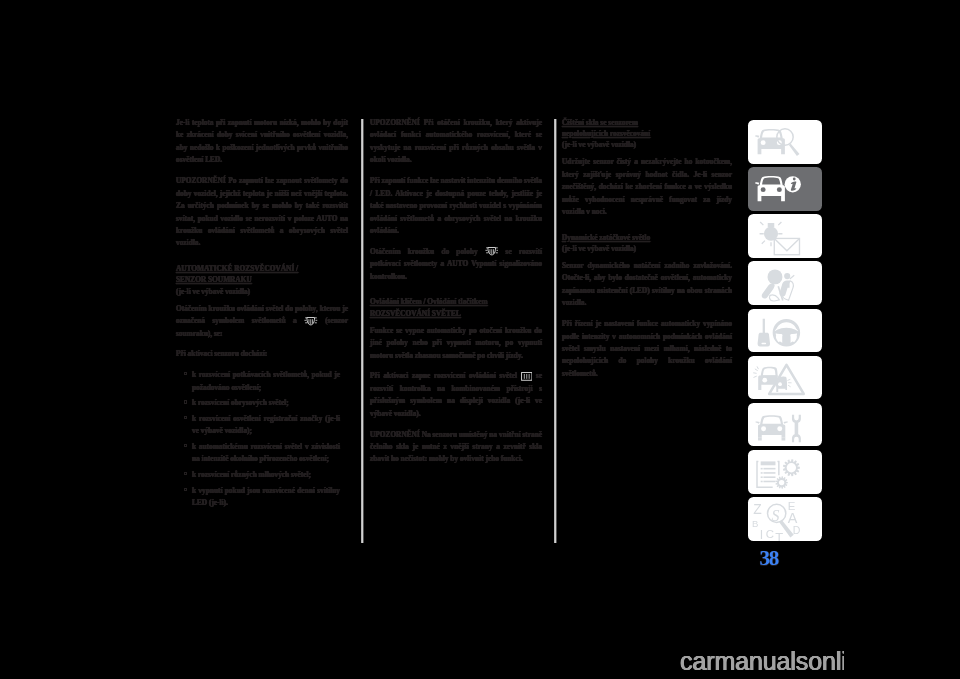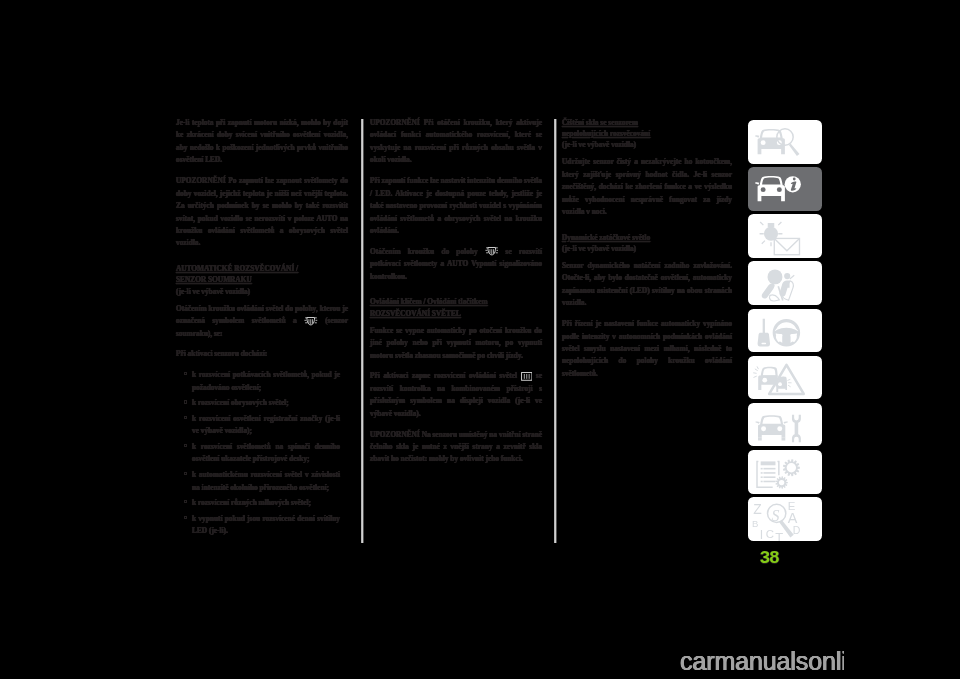--- a/index.html
+++ b/index.html
@@ -22,22 +22,22 @@
   .bullets li:before{content:"";position:absolute;left:0;top:3.1px;
       width:3.2px;height:3.2px;border:0.9px solid #231f20;box-sizing:border-box;}
 
   .sep{position:absolute;width:3px;
        background:linear-gradient(to right,#6e6e6e 0%,#d8d8d8 25%,#cfcfcf 55%,#4a4a4a 85%,#1a1a1a 100%);}
   .sidebar{position:absolute;left:748px;top:120px;width:74px;}
   .tab{position:relative;width:74px;height:43.7px;background:#fff;border-radius:5.5px;
        margin-bottom:3.45px;overflow:hidden;}
   .tab.active{background:#6d6e71;}
   .tab svg{position:absolute;}
-  .pagenum{position:absolute;left:759.5px;top:548.5px;color:#84cc16;
-     font-family:Liberation Mono, monospace;font-size:18px;font-weight:bold;
+  .pagenum{position:absolute;left:759.5px;top:548.5px;color:#3b82f6;
+     font-family:Liberation Serif, serif;font-size:21px;font-weight:bold;
      line-height:18px;letter-spacing:-1.2px;
      filter:blur(0.6px);
      text-shadow:0 0 0.8px #231f20, 0.6px 0 0 #231f20, -0.6px 0 0 #231f20,
        0 0.5px 0 #231f20, 0 -0.5px 0 #231f20;}
   .wm{position:absolute;left:680px;top:647px;color:#a2a2a2;
       font-family:"Liberation Sans",sans-serif;font-size:25px;letter-spacing:-0.1px;
       text-shadow:0.55px 0 0 #a2a2a2,-0.55px 0 0 #a2a2a2,0 0.4px 0 #a2a2a2,0 -0.4px 0 #a2a2a2;}
   .ic{display:inline-block;vertical-align:-2.5px;line-height:0;height:9px;}
 </style>
 </head>
@@ -57,21 +57,20 @@
             <path d="M6.5 3.2 L23.5 3.2 C23.5 14.0 19.8 19.6 15 19.6 C10.2 19.6 6.5 14.0 6.5 3.2 Z" fill="none" stroke="#cfcfcf" stroke-width="2.2"></path>
             <g stroke="#cfcfcf" stroke-width="1.8" fill="none">
               <path d="M11 7 L11 17 M15 7 L15 18.4 M19 7 L19 17"></path>
             </g>
           </svg></span> <span>(senzor soumraku), se:</span></p>
       <p><span>Při aktivaci senzoru dochází:</span></p>
       <ul class="bullets">
         <li>k rozsvícení potkávacích světlometů, pokud je požadováno osvětlení;</li>
         <li>k rozsvícení obrysových světel;</li>
         <li>k rozsvícení osvětlení registrační značky (je-li ve výbavě vozidla);</li>
-        <li>k rozsvícení světlometů na spínači denního osvětlení ukazatele přístrojové desky;</li>
         <li>k automatickému rozsvícení světel v závislosti na intenzitě okolního přirozeného osvětlení;</li>
         <li>k rozsvícení různých mlhových světel;</li>
         <li>k vypnutí pokud jsou rozsvícené denní svítilny LED (je-li).</li>
       </ul>
     </div>
   <div class="col" id="col2">
       <p><span>UPOZORNĚNÍ</span> <span>Při otáčení kroužku, který aktivuje ovládací funkci automatického rozsvícení, které se vyskytuje na rozsvícení při různých obsahu světla v okolí vozidla.</span></p>
       <p><span>Při zapnutí funkce lze nastavit intenzitu denního světla / LED. Aktivace je dostupná pouze tehdy, jestliže je také nastaveno provozní rychlosti vozidel s vypínáním ovládání světlometů a obrysových světel na kroužku ovládání.</span></p>
       <p><span>Otáčením kroužku do polohy</span> <span class="ic"><svg viewBox="0 0 30 22" width="13.5" height="10">
             <g stroke="#b9b9b9" stroke-width="2.1" fill="none" stroke-linecap="butt">

